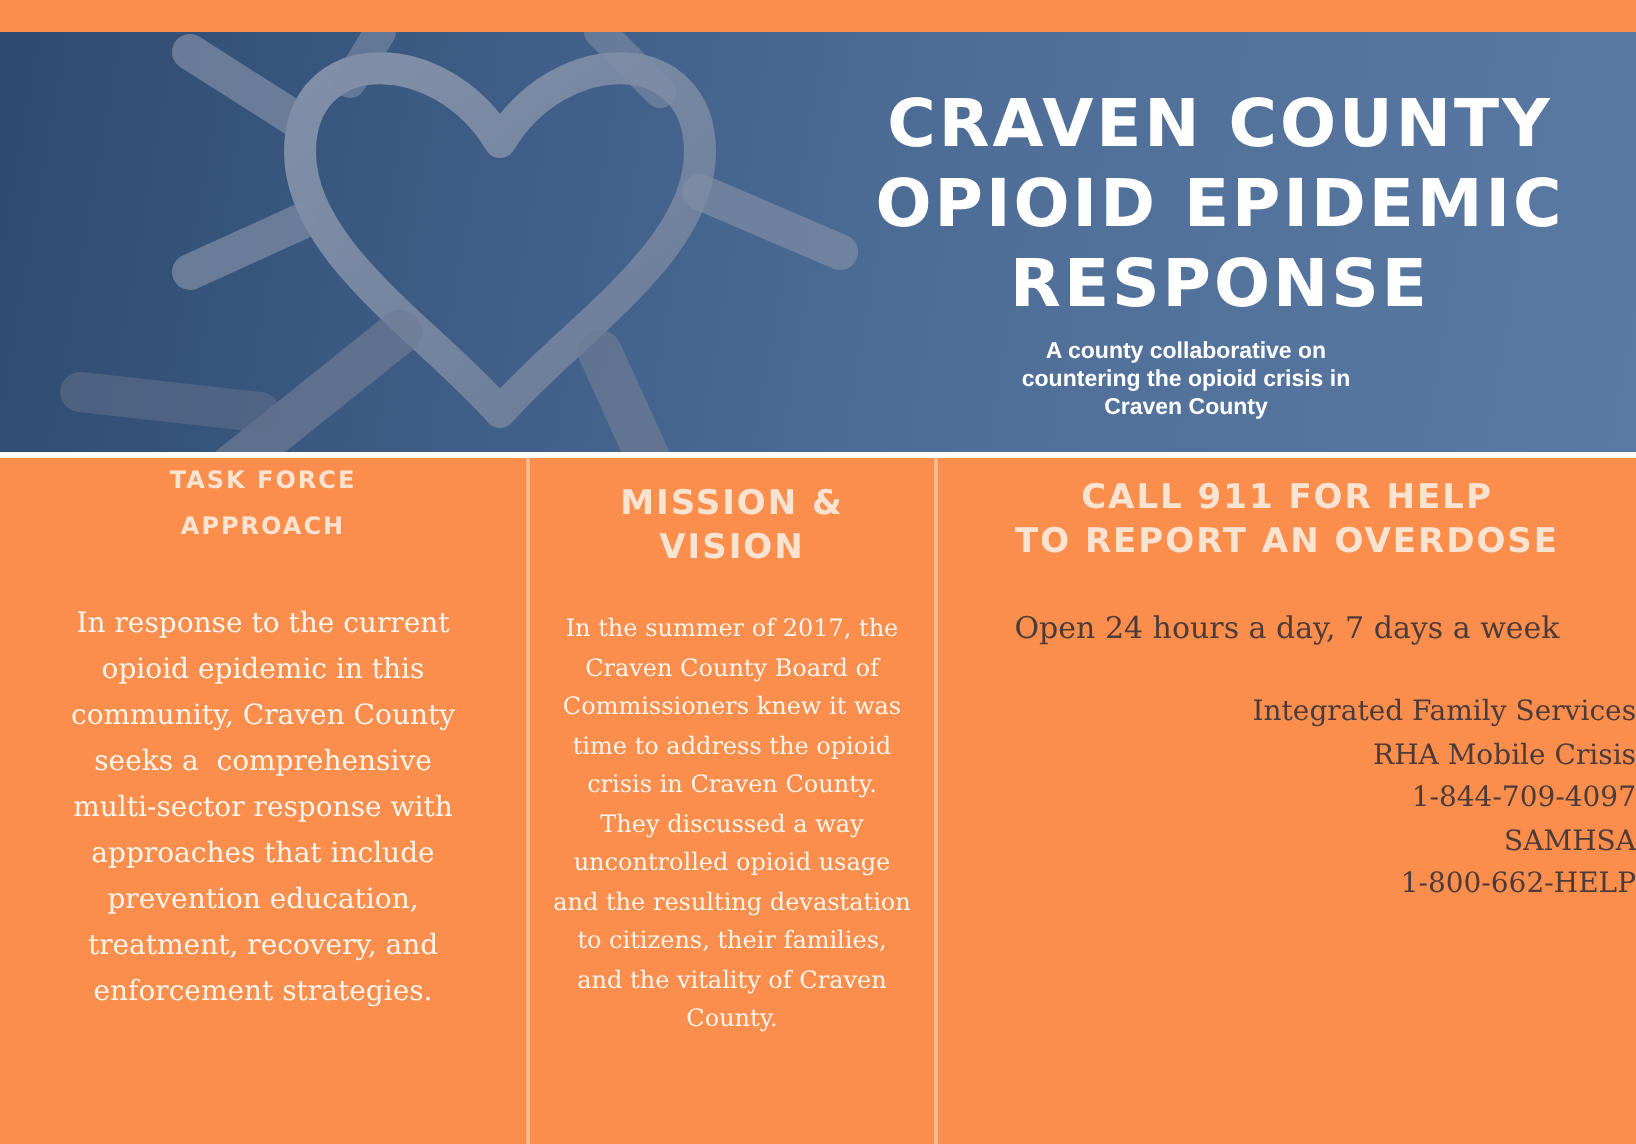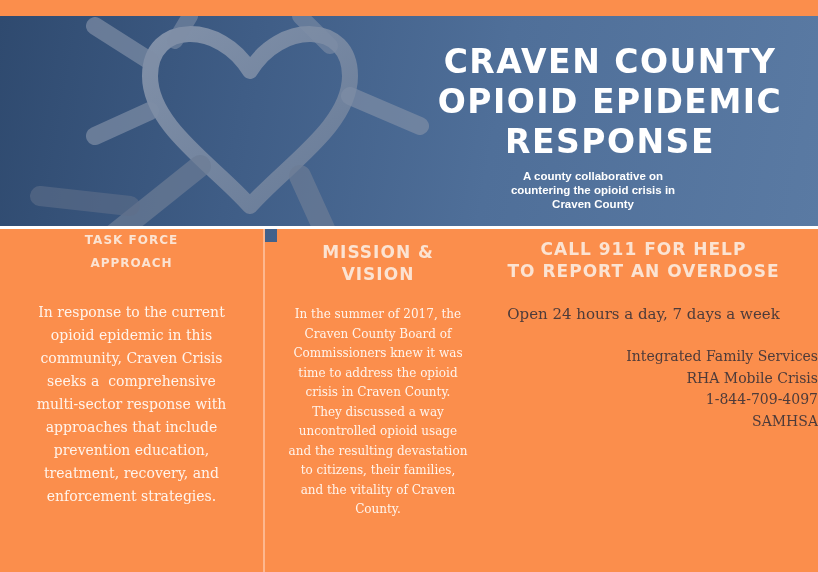--- a/index.html
+++ b/index.html
@@ -26,21 +26,21 @@
   }
 
   .divider-top {
     position: absolute; left: 0; top: 226px; width: 818px; height: 3px; background: #ffffff;
   }
 
   .col {
     position: absolute; top: 229px; height: 343px; background: #fb8e4c;
   }
   .col-1 { left: 0; width: 263px; }
-  .col-2 { left: 277px; width: 202px; }
+  .col-2 { left: 265px; width: 202px; }
   .col-3 { left: 469px; width: 349px; }
   .vline { position: absolute; top: 229px; width: 2px; height: 343px; background: #fdb78e; }
   .vline-1 { left: 263px; }
   .vline-2 { left: 467px; }
 
   .col-head {
     text-align: center; color: #fbe3d2;
     font-family: "DejaVu Sans", sans-serif; font-weight: bold;
     letter-spacing: 1px;
   }
@@ -103,21 +103,21 @@
   <div class="vline vline-2"></div>
 
   <section class="col col-1">
     <div class="col-head">
       <div>TASK FORCE</div>
       <div>APPROACH</div>
     </div>
     <div class="col-body">
       <div>In response to the current</div>
       <div>opioid epidemic in this</div>
-      <div>community, Craven Crisis</div>
+      <div>community, Craven County</div>
       <div style="white-space:pre">seeks a  comprehensive</div>
       <div>multi-sector response with</div>
       <div>approaches that include</div>
       <div>prevention education,</div>
       <div>treatment, recovery, and</div>
       <div>enforcement strategies.</div>
     </div>
   </section>
 
   <section class="col col-2">
@@ -144,16 +144,17 @@
     <div class="col-head">
       <div>CALL 911 FOR HELP</div>
       <div>TO REPORT AN OVERDOSE</div>
     </div>
     <div class="c3-block c3-hours">Open 24 hours a day, 7 days a week</div>
     <div class="c3-block c3-contacts">
       <div>Integrated Family Services</div>
       <div>RHA Mobile Crisis</div>
       <div>1-844-709-4097</div>
       <div>SAMHSA</div>
+      <div>1-800-662-HELP</div>
     </div>
   </section>
 
 </div>
 
 </body></html>

